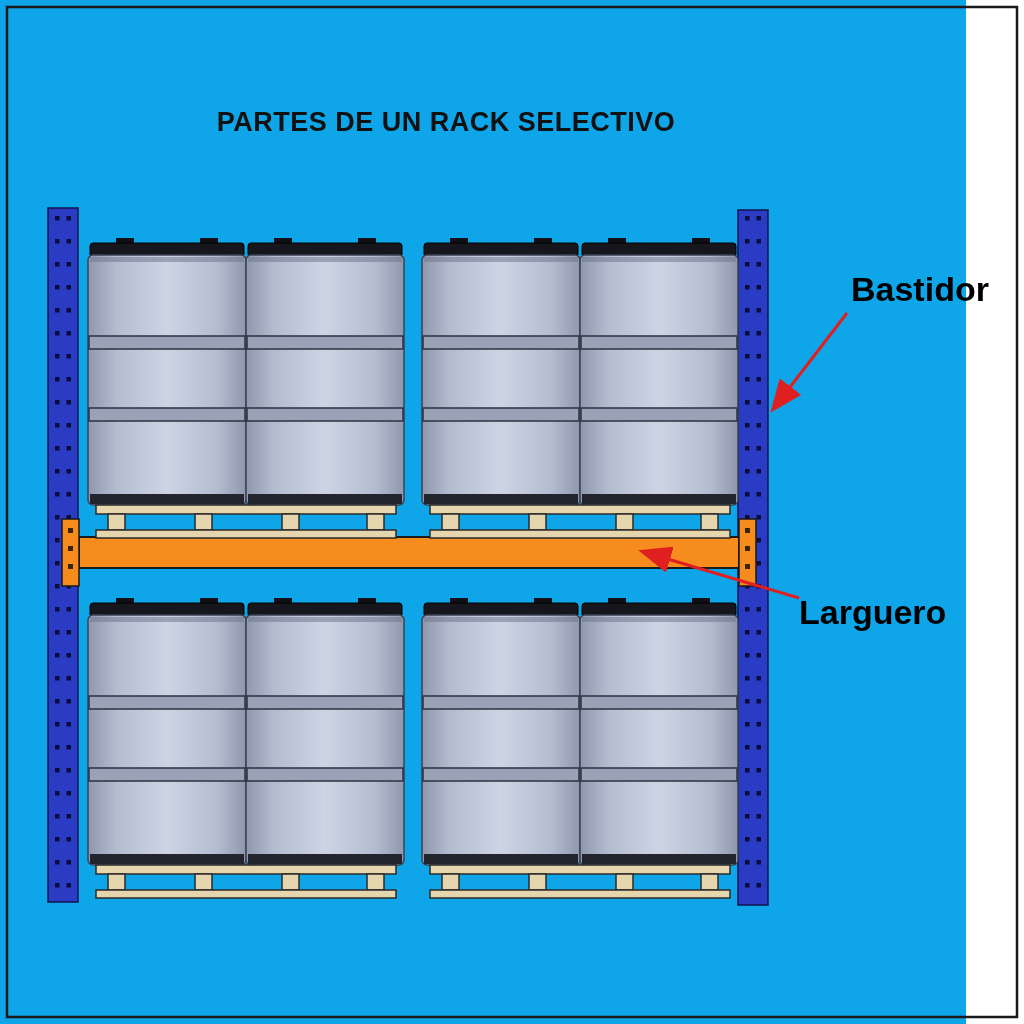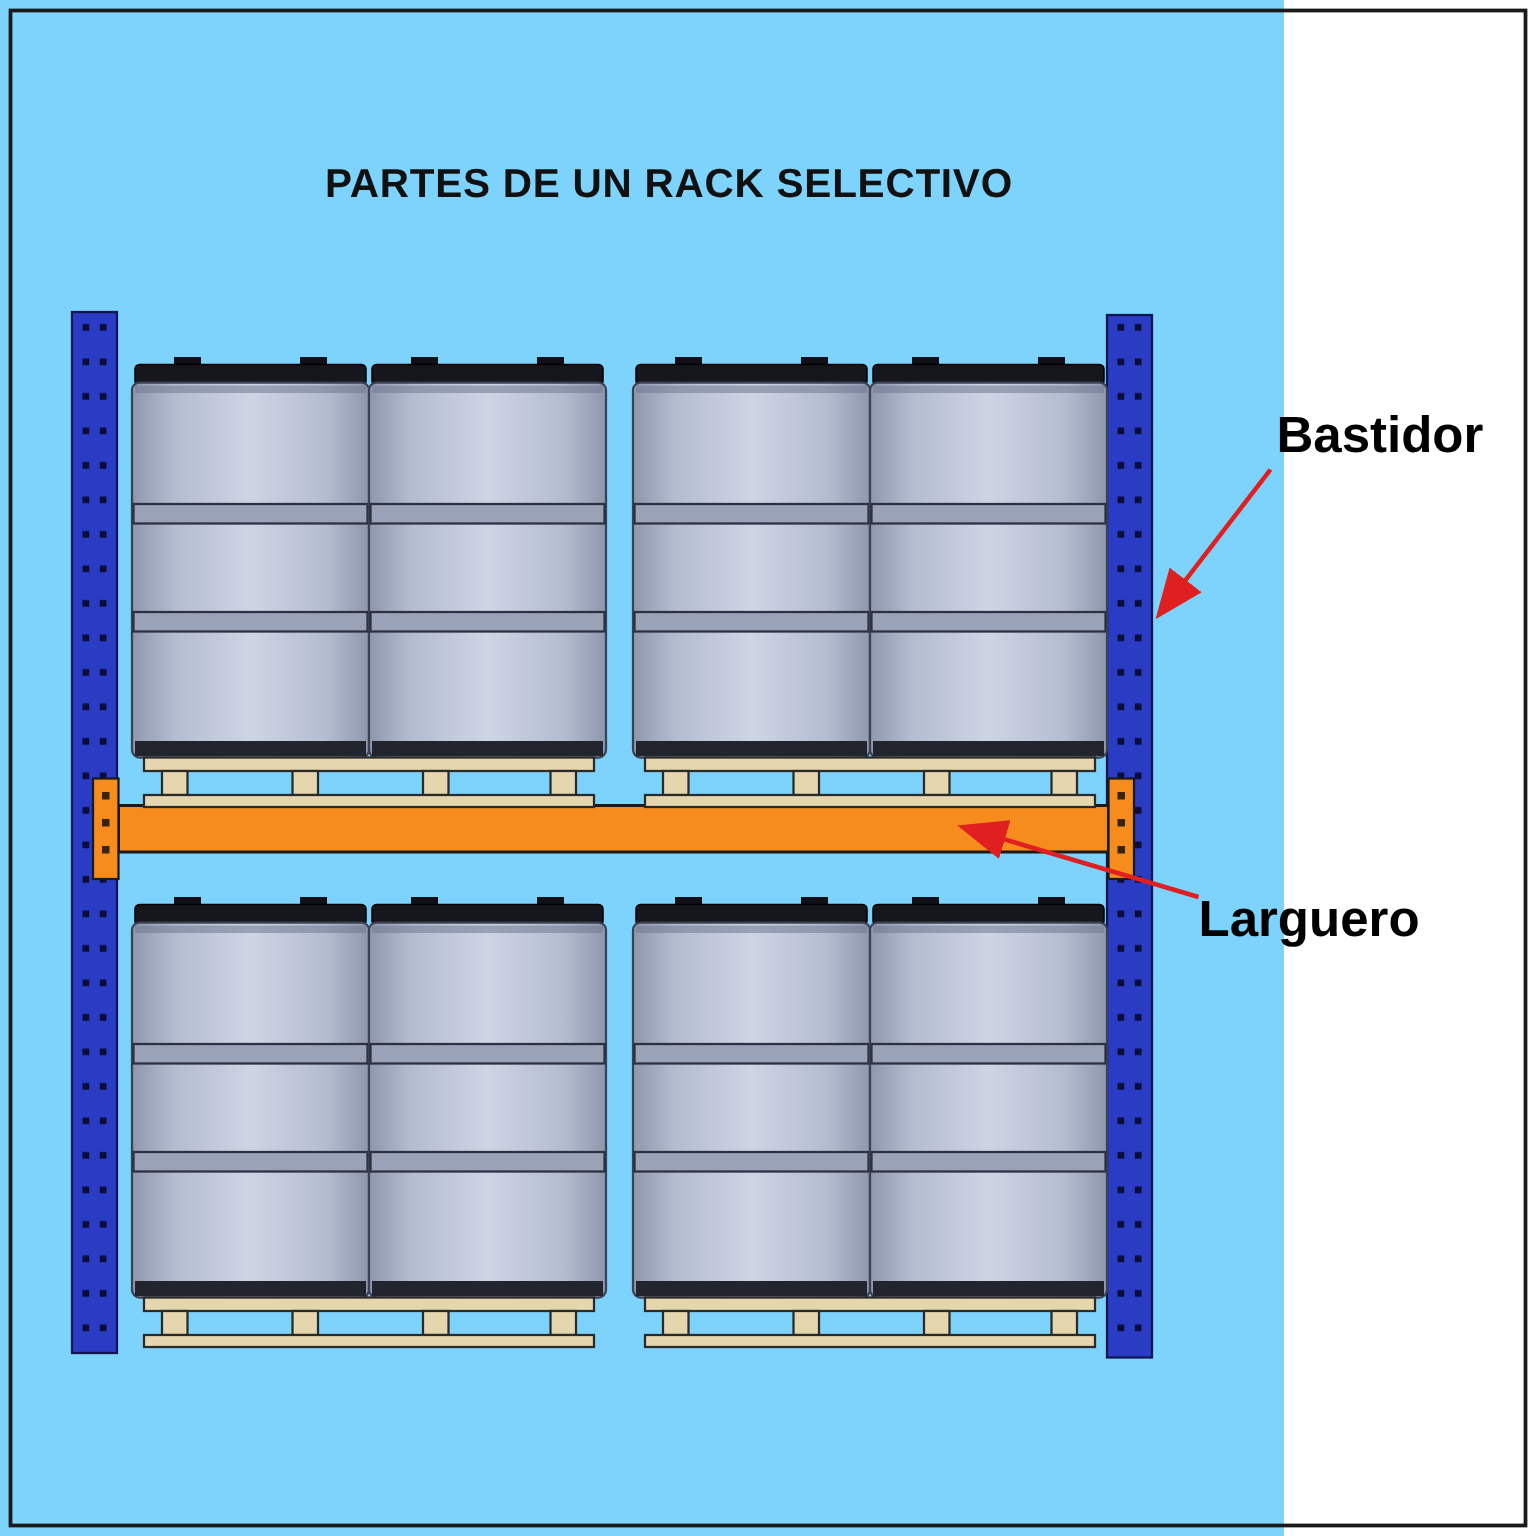--- a/index.html
+++ b/index.html
@@ -5,23 +5,23 @@
   html, body {
     margin: 0;
     padding: 0;
     width: 1024px;
     height: 1024px;
     background: #ffffff;
     overflow: hidden;
   }
   .canvas {
     position: relative;
-    width: 856px;
+    width: 966px;
     height: 1024px;
-    background: #7dd3fc;
+    background: #0ea5e9;
   }
   svg { display: block; }
   .title {
     font-family: "Liberation Sans", sans-serif;
     font-weight: 700;
     font-size: 27px;
     fill: #111111;
     letter-spacing: 0.5px;
   }
   .label {

